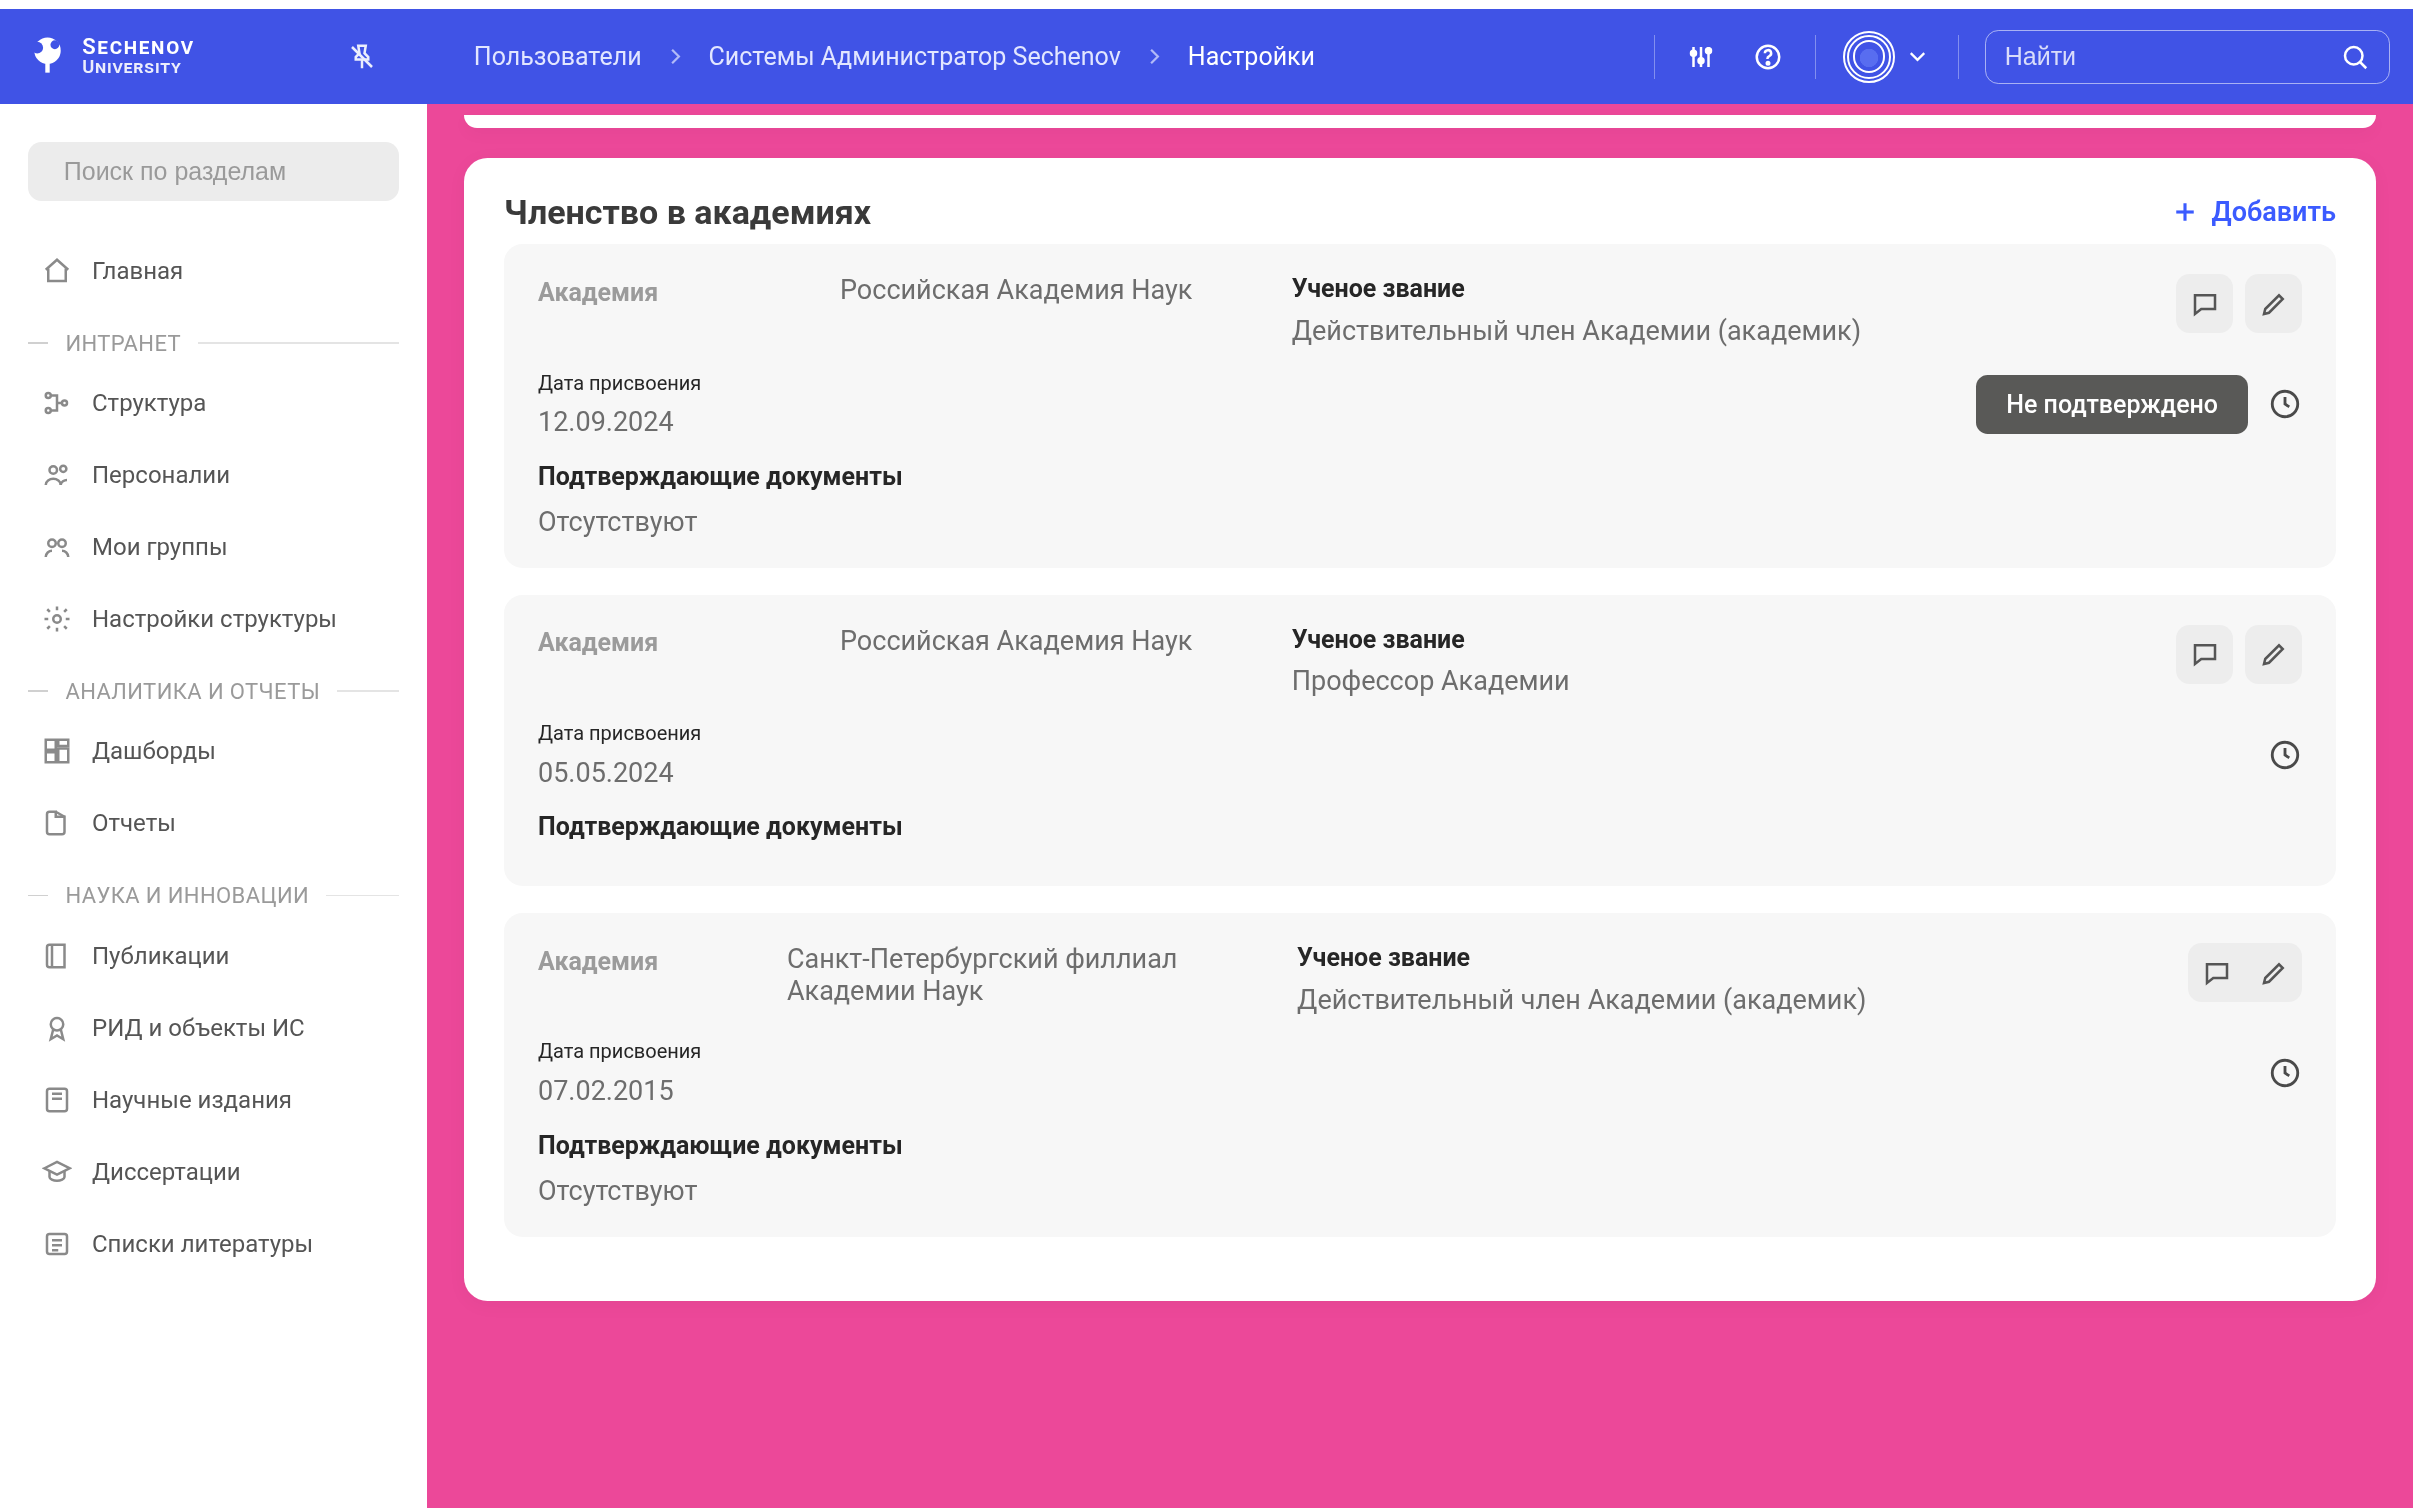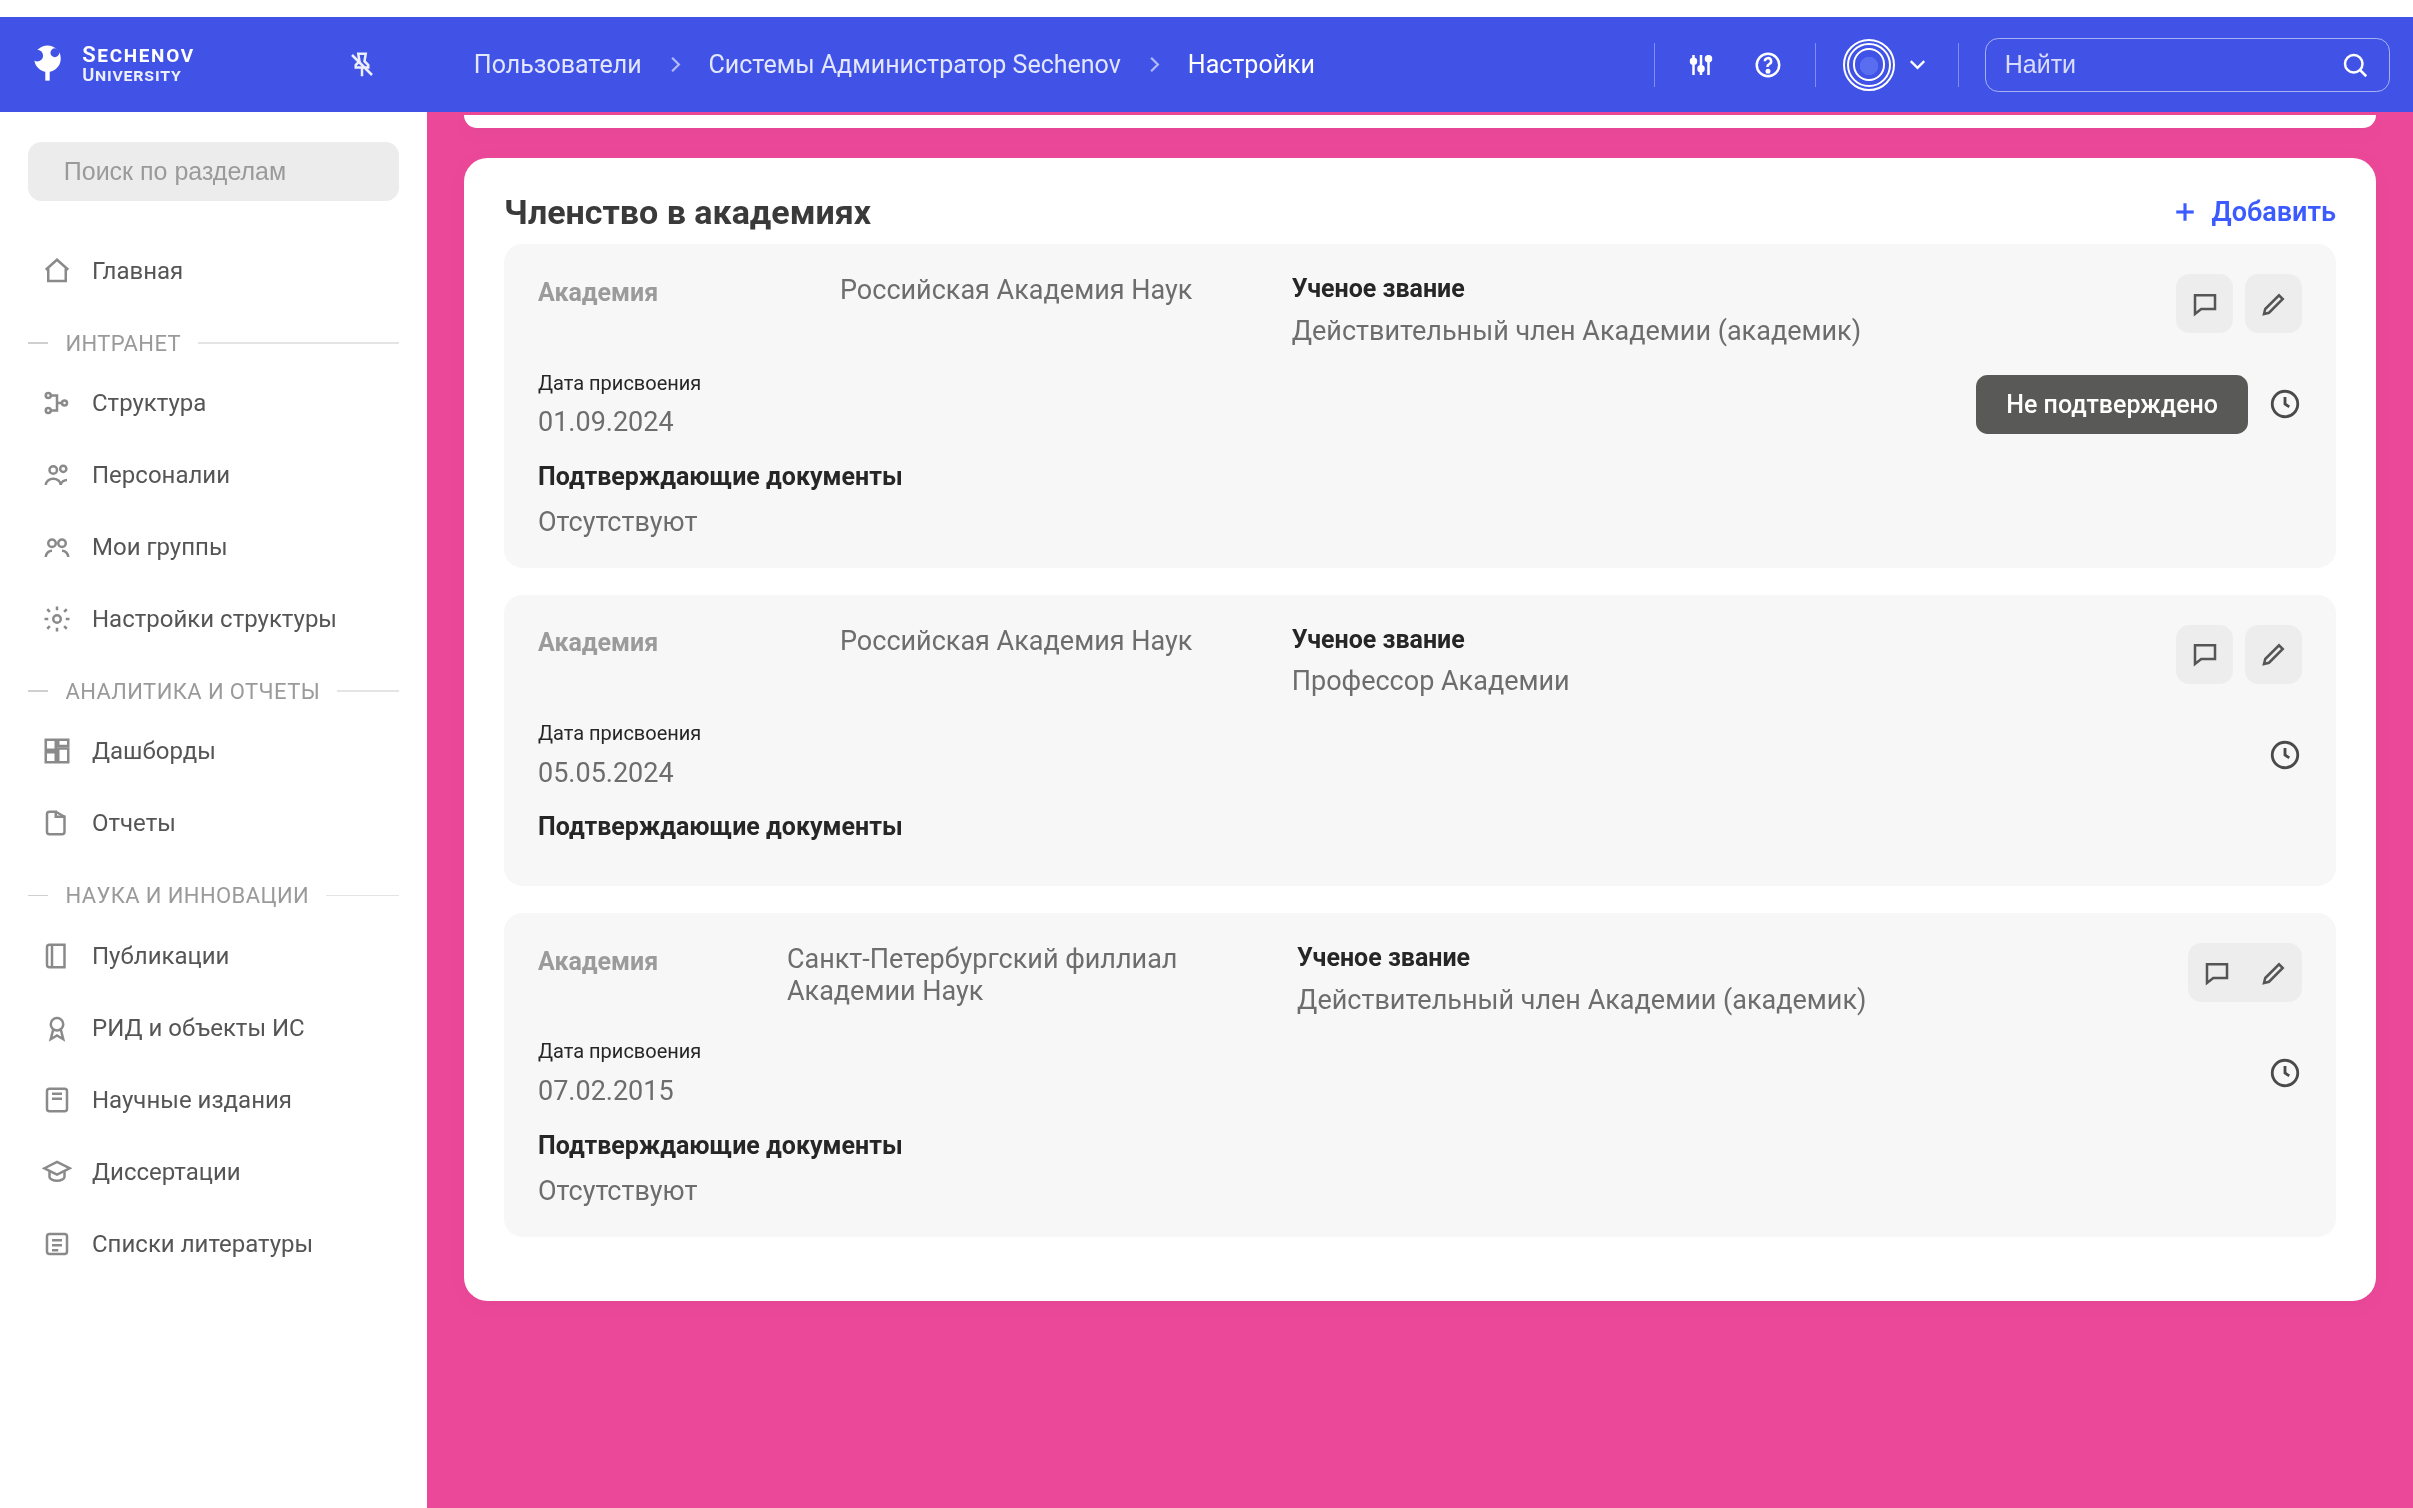--- a/index.html
+++ b/index.html
@@ -6,21 +6,21 @@
   html, body { height: 100%; }
   body {
     font-family: -apple-system, BlinkMacSystemFont, "Segoe UI", Roboto, Helvetica, Arial, sans-serif;
     background: #ffffff;
     color: #262626;
     font-size: 24px;
   }
   
   .topbar {
     position: sticky;
-    top: 17px;
+    top: 9px;
     z-index: 10;
     height: 95px;
     background: #4053e6;
     display: flex;
     align-items: center;
     padding: 0 23.5px;
     color: #ffffff;
   }
   .logo {
     display: flex;
@@ -461,21 +461,21 @@
             <div class="sq-btn">
               <svg class="svg18" viewBox="0 0 24 24" fill="none" stroke="currentColor" stroke-width="2">
                   <path d="M4 20l4-1L19 8l-3-3L5 16z"></path>
                 </svg>
             </div>
           </div>
         </div>
         <div class="row">
           <div class="date-row col-val-nolabel">
             <div class="lab">Дата присвоения</div>
-            <div class="val">01.09.2024</div>
+            <div class="val">12.09.2024</div>
           </div>
           <div class="status-wrap">
             <div class="status-pill">Не подтверждено</div>
             <svg class="svg20 clock-icon" viewBox="0 0 24 24" fill="none" stroke="currentColor" stroke-width="2">
                 <circle cx="12" cy="12" r="9"></circle>
                 <path d="M12 7v5l3 2"></path>
               </svg>
           </div>
         </div>
         <div class="docs">

